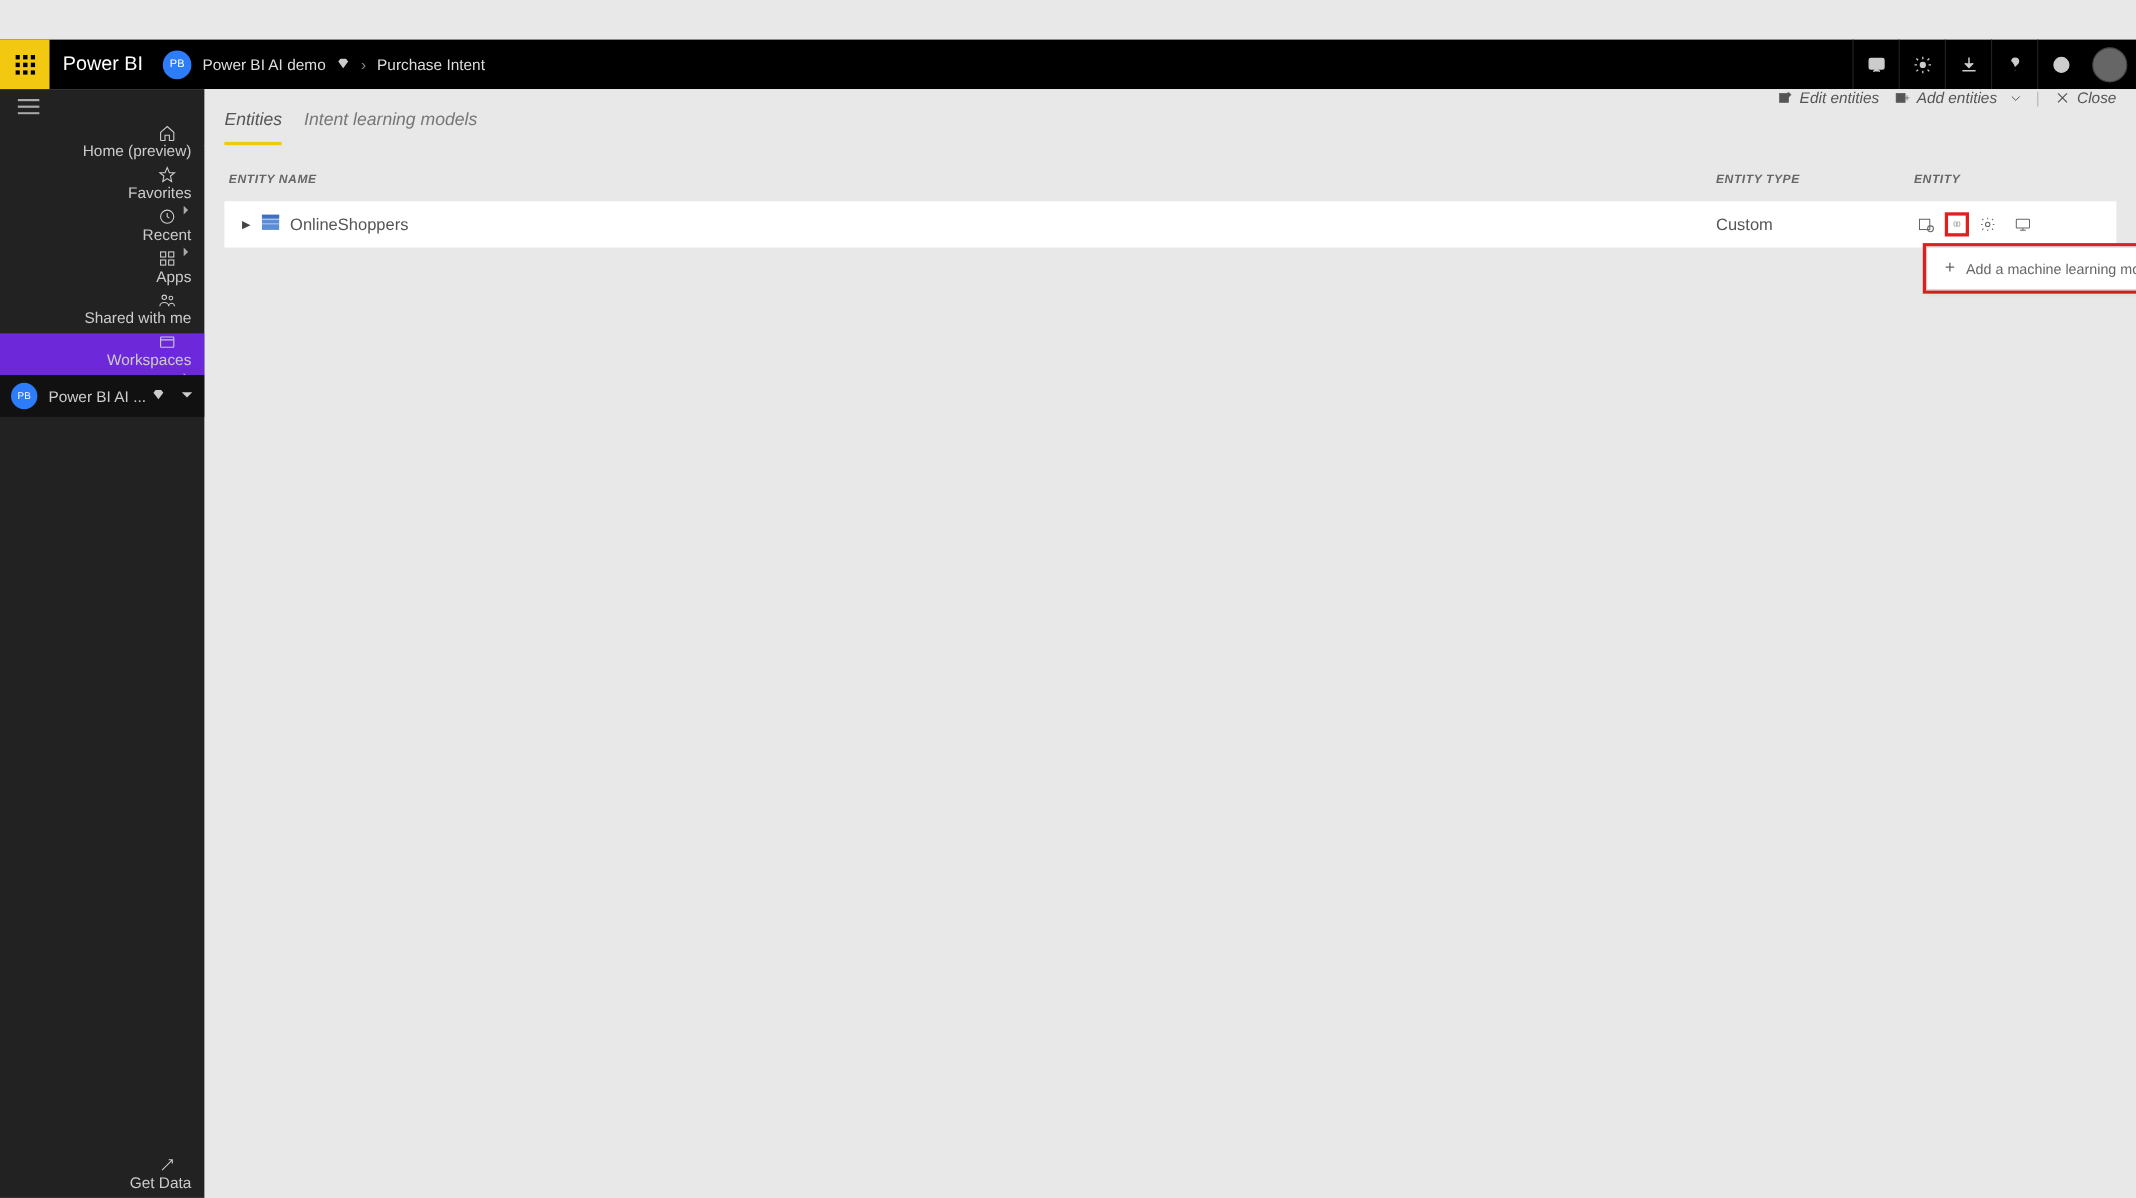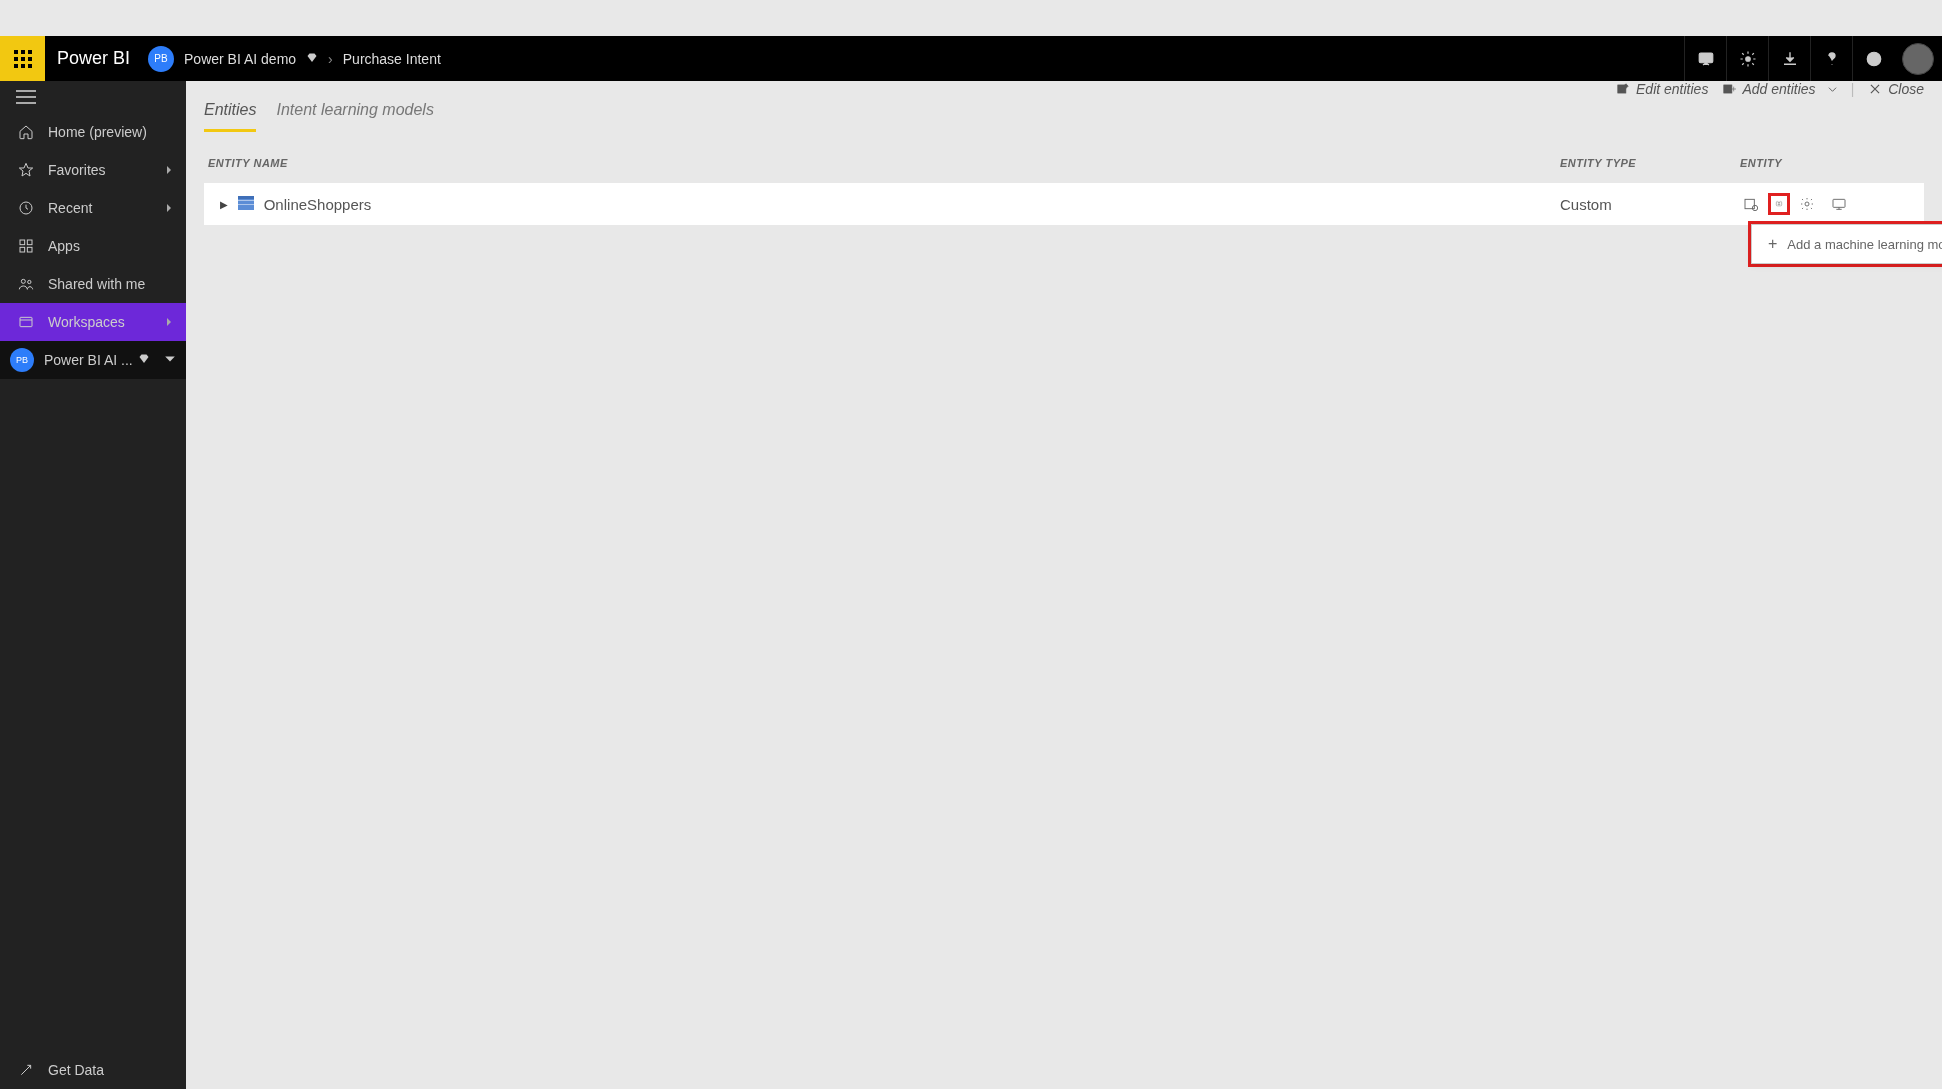--- a/index.html
+++ b/index.html
@@ -21,21 +21,21 @@
 .top-ico svg { width: 18px; height: 18px; fill: #ccc; stroke: #ccc; }
 .avatar { width: 32px; height: 32px; border-radius: 50%; background: #666; margin: 0 8px; border: 1px solid #444; }
 
 
 .shell { flex: 1; display: flex; overflow: hidden; }
 
 
 .sidebar { width: 186px; background: #222; color: #ccc; display: flex; flex-direction: column; font-size: 14px; }
 .sidebar .ham { height: 32px; display: flex; align-items: center; padding-left: 16px; }
 .sidebar .ham svg { width: 20px; height: 14px; fill: #aaa; }
-.nav-item { height: 38px; display: flex; align-items: center; padding: 0 12px 0 16px; cursor: pointer; }
+.nav-item { height: 38px; display: flex; align-items: flex-end; padding: 0 12px 0 16px; cursor: pointer; flex-direction: column; }
 .nav-item.active { background: #6d28d9; }
 .nav-item .ico { width: 20px; display: flex; align-items: center; justify-content: center; margin-right: 12px; }
 .nav-item .ico svg { width: 16px; height: 16px; fill: none; stroke: #ccc; stroke-width: 1.5; }
 .nav-item .chev { margin-left: auto; }
 .nav-item .chev svg { width: 10px; height: 10px; fill: #aaa; }
 .ws-current { height: 38px; display: flex; align-items: center; padding: 0 10px 0 10px; background: #111; cursor: pointer; }
 .ws-current .pill { width: 24px; height: 24px; border-radius: 50%; background: #2d7dfa; display: flex; align-items: center; justify-content: center; font-size: 9px; color: #fff; margin-right: 10px; }
 .ws-current .chev { margin-left: auto; }
 .ws-current .chev svg, .ws-current .dia svg { width: 12px; height: 12px; fill: #ccc; }
 .ws-current .dia { margin-left: auto; margin-right: 8px; }

